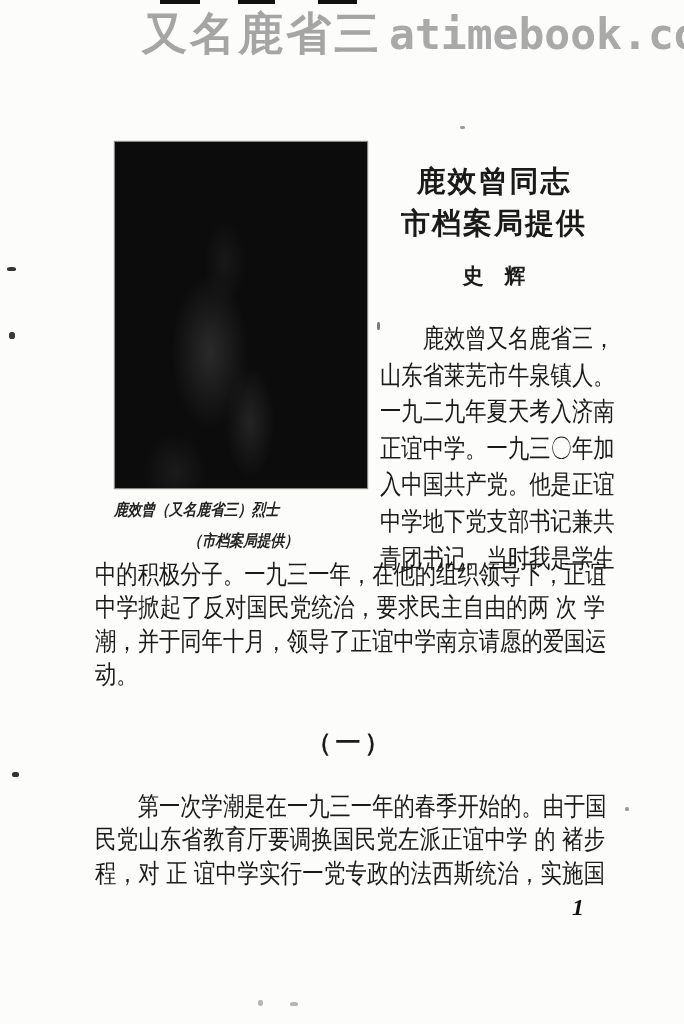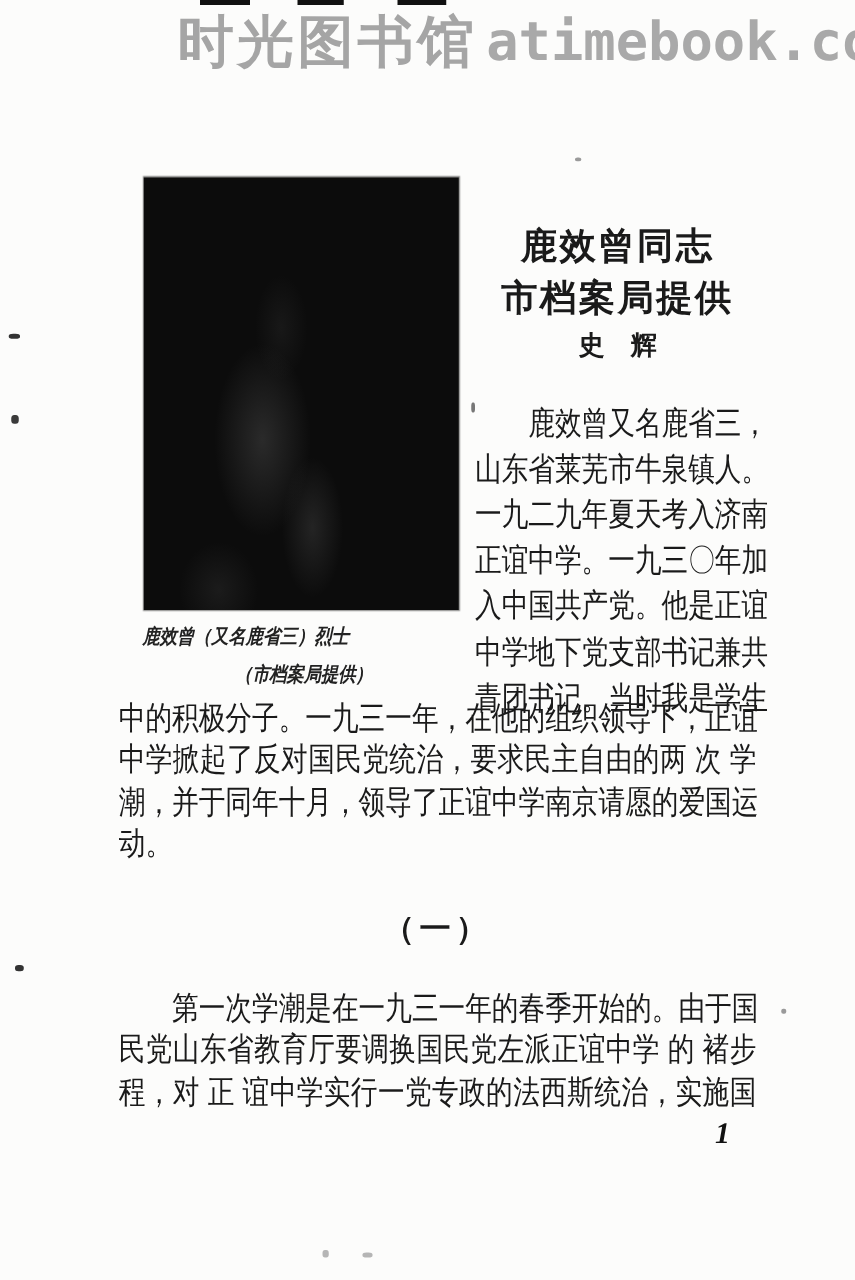--- a/index.html
+++ b/index.html
@@ -35,21 +35,21 @@
     background:
       radial-gradient(ellipse 55px 110px at 95px 210px, rgba(150,150,150,.22), transparent 70%),
       radial-gradient(ellipse 35px 80px at 135px 280px, rgba(160,160,160,.16), transparent 70%),
       radial-gradient(ellipse 45px 55px at 60px 330px, rgba(120,120,120,.14), transparent 70%),
       radial-gradient(ellipse 30px 60px at 110px 120px, rgba(130,130,130,.10), transparent 70%),
       #0c0c0c;
     box-shadow:0 0 1px 1px rgba(20,20,20,.5);
   }
   
   .title-block{
-    position:absolute;left:378px;top:176px;width:232px;
+    position:absolute;left:378px;top:160px;width:232px;
     text-align:center;font-weight:bold;font-size:29px;line-height:42px;
     letter-spacing:2px;white-space:nowrap;
   }
   .author{
     position:absolute;left:378px;top:262px;width:232px;
     text-align:center;font-weight:bold;font-size:21px;
     font-family:Liberation Mono, monospace;white-space:nowrap;
   }
   
   .cjk-block{position:absolute;transform-origin:0 0;}
@@ -102,21 +102,21 @@
 </style>
 </head>
 <body>
 
 <div class="page">
 
   <div class="scan-dash dash1"></div>
   <div class="scan-dash dash2"></div>
   <div class="scan-dash dash3"></div>
 
-  <div class="watermark-cn">时光图书馆</div>
+  <div class="watermark-cn">又名鹿省三</div>
   <div class="watermark-en">atimebook.co</div>
 
   <div class="photo"></div>
 
   <div class="title-block">
     <div class="line">鹿效曾同志</div>
     <div class="line">市档案局提供</div>
   </div>
 
   <div class="author">史　辉</div>

